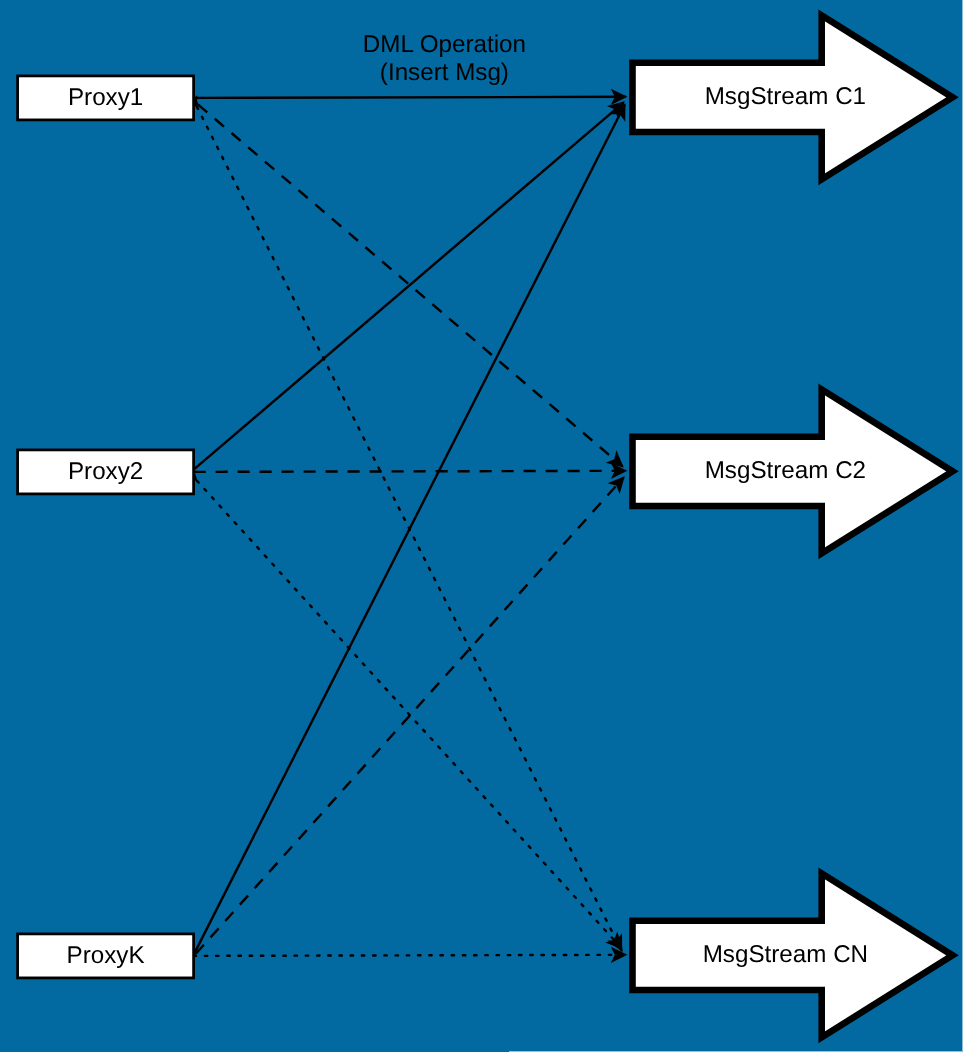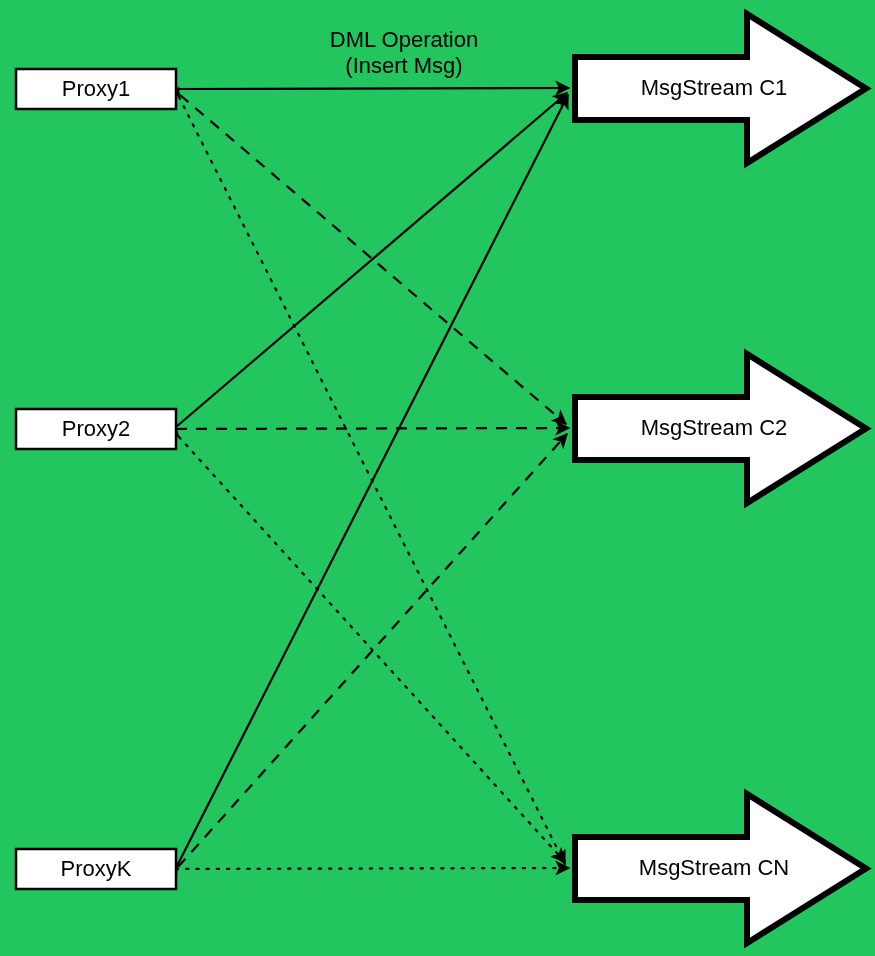--- a/index.html
+++ b/index.html
@@ -7,21 +7,21 @@
     padding: 0;
     background: #ffffff;
   }
   body {
     font-family: "Liberation Sans", sans-serif;
   }
   #diagram-root {
     position: relative;
     width: 875px;
     height: 956px;
-    background: #22c55e;
+    background: #0369a1;
     overflow: hidden;
   }
   #diagram-svg {
     position: absolute;
     top: 0;
     left: 0;
     width: 875px;
     height: 956px;
     display: block;
   }

